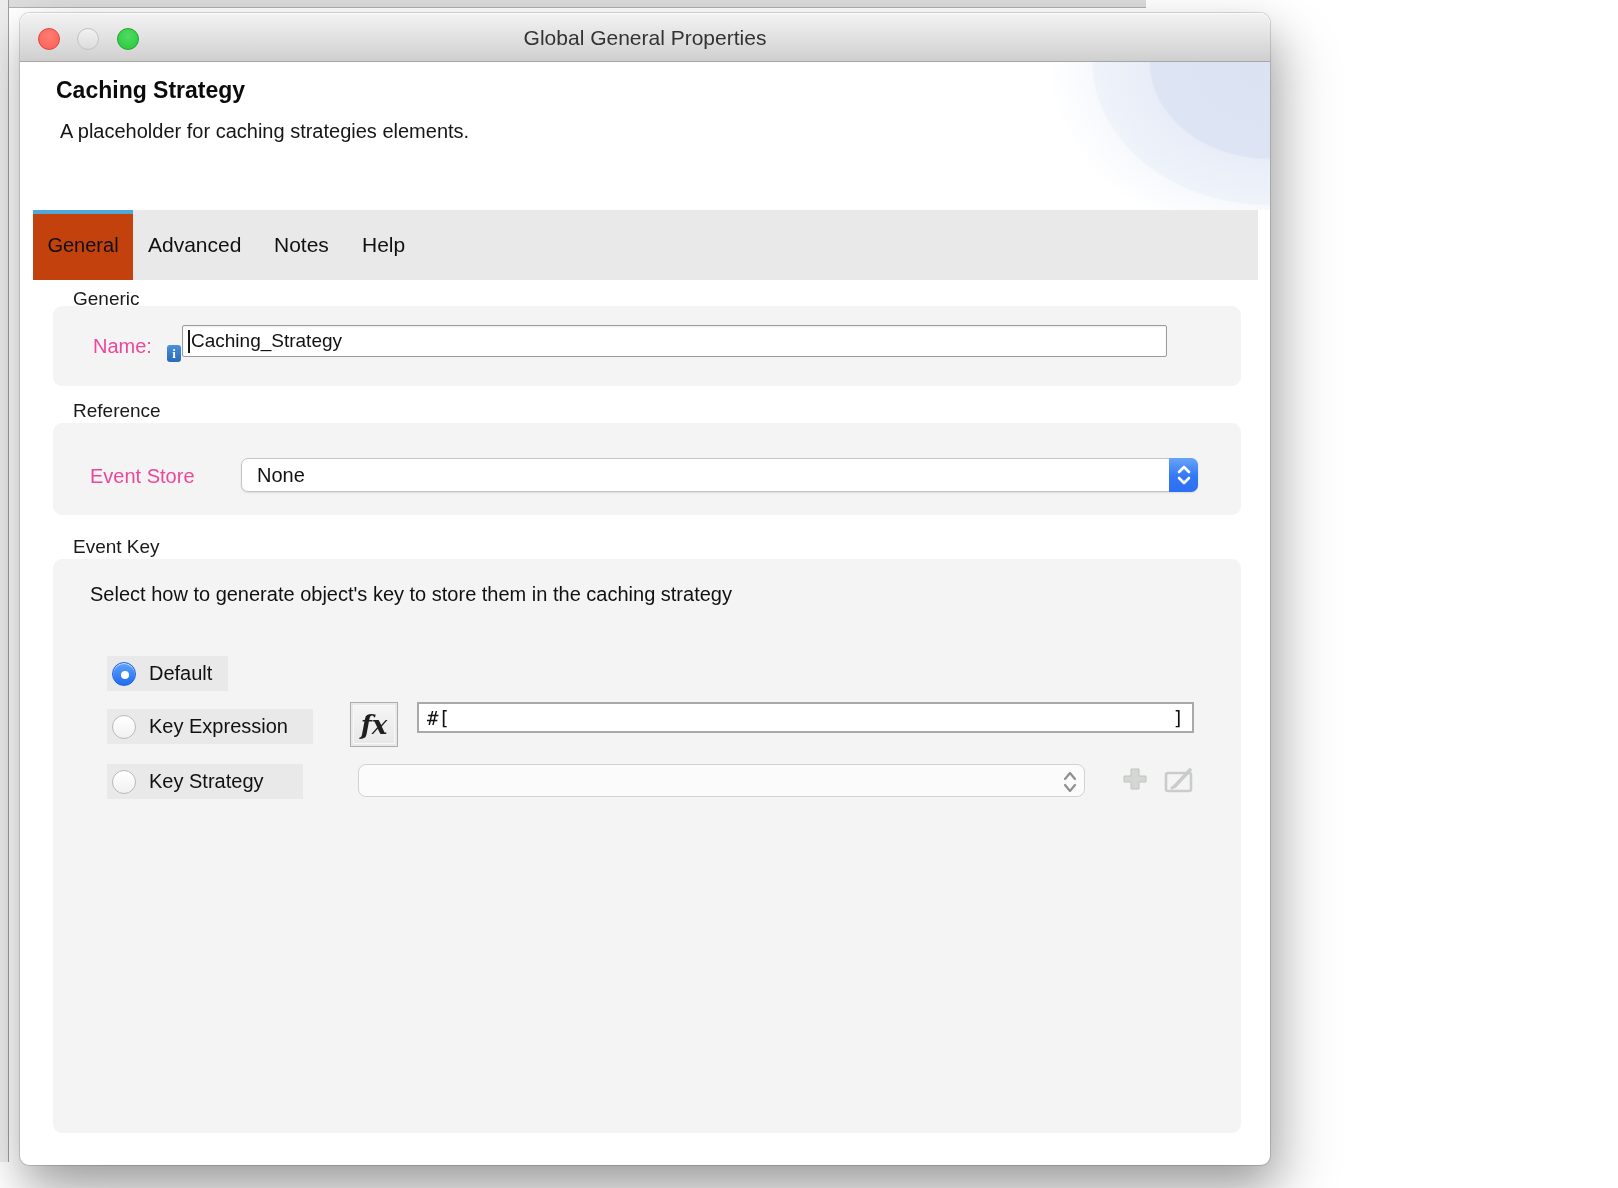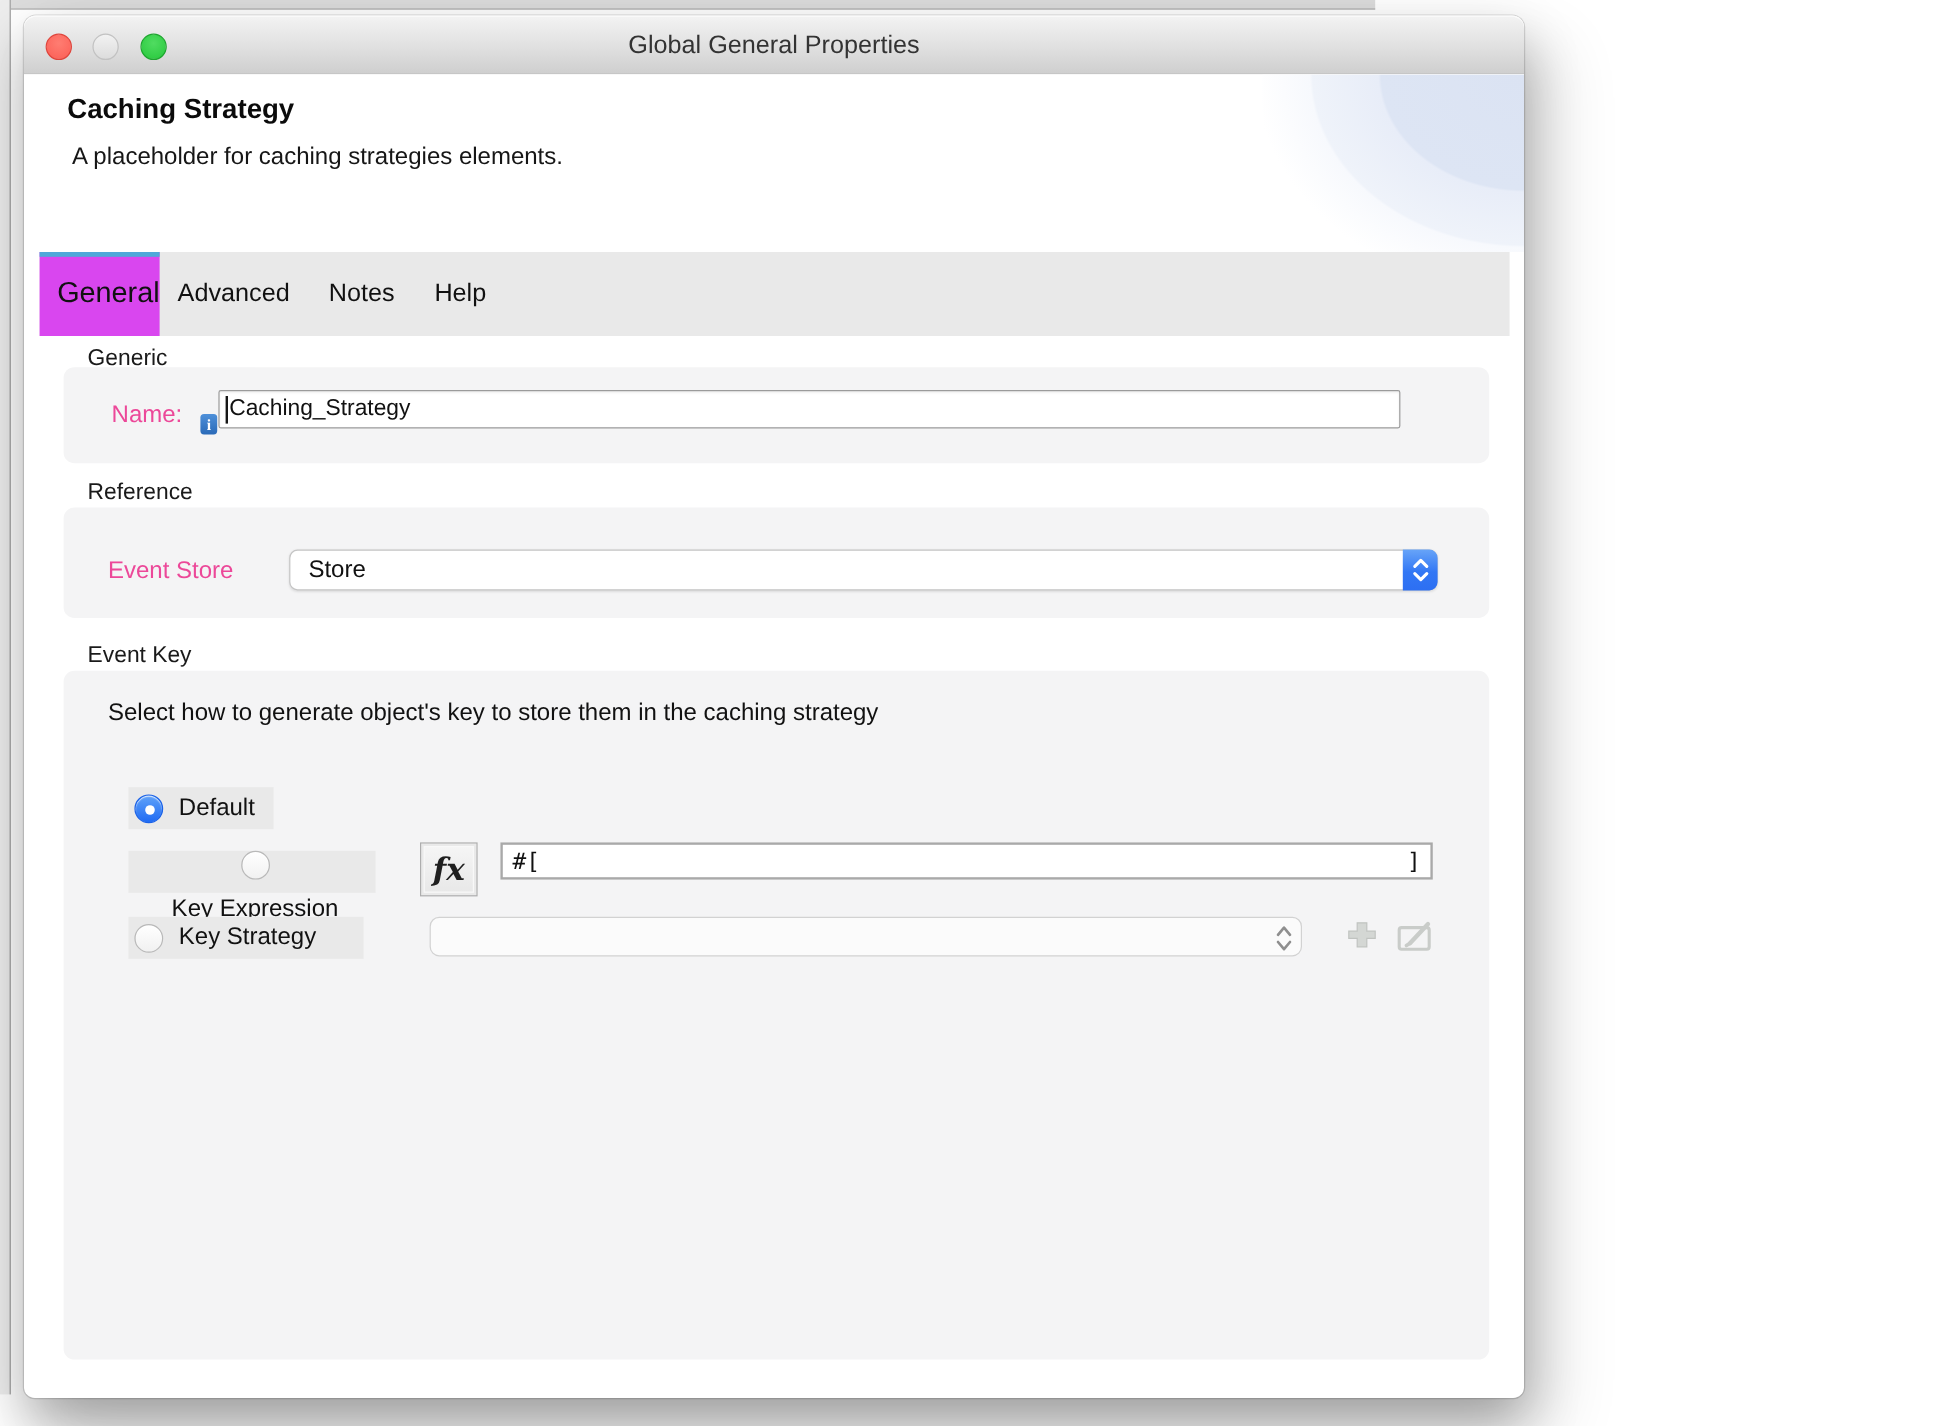--- a/index.html
+++ b/index.html
@@ -39,22 +39,22 @@
     background:radial-gradient(ellipse 238px 192px at 100% 0%,
       #dbe3f3 0%, #dde5f4 50%, #e8edf8 51%, #eff3fa 74%, #f7f9fd 75%, #ffffff 94%);
   }
   .hdr-title{position:absolute;left:16px;top:15px;font-size:23px;font-weight:bold;color:#0b0b0b;margin-left:20px;}
   .hdr-desc{position:absolute;left:40px;top:58px;font-size:20px;color:#161616;}
 
   
   .tabs{position:absolute;left:13px;top:197px;width:1225px;height:70px;background:#e9e9e9;}
   .tab-active{
     position:absolute;left:0;top:0;width:100px;height:70px;box-sizing:border-box;
-    background:#d946ef;border-top:4px solid #4fa8d9;
-    text-align:right;line-height:62px;font-size:24px;color:#111;
+    background:#c2410c;border-top:4px solid #4fa8d9;
+    text-align:center;line-height:62px;font-size:20px;color:#111;
   }
   .tab{position:absolute;top:0;height:70px;line-height:70px;font-size:21px;color:#111;}
   .tab.advanced{left:115px;} .tab.notes{left:241px;} .tab.help{left:329px;}
 
   
   .section-label{position:absolute;font-size:19px;color:#1a1a1a;}
   .panel{position:absolute;left:33px;width:1188px;background:#f4f4f5;border-radius:9px;}
   .panel.generic{top:293px;height:80px;}
   .panel.reference{top:410px;height:92px;}
   .panel.eventkey{top:546px;height:574px;}
@@ -90,21 +90,21 @@
     display:flex;align-items:center;justify-content:center;
   }
 
   
   .prompt{position:absolute;left:70px;top:570px;font-size:20px;color:#111;}
   .radio-row{
     position:absolute;height:35px;background:#e9e9e9;
     display:flex;align-items:center;gap:13px;padding-left:5px;box-sizing:border-box;
   }
   .radio-row.r1{left:87px;top:643px;width:121px;}
-  .radio-row.r2{left:87px;top:696px;width:206px;flex-direction:column;}
+  .radio-row.r2{left:87px;top:696px;width:206px;}
   .radio-row.r3{left:87px;top:751px;width:196px;}
   .radio{
     width:24px;height:24px;border-radius:50%;box-sizing:border-box;flex:0 0 auto;
     background:linear-gradient(#ffffff,#f1f1f1);border:1px solid #b9b9b9;
     box-shadow:inset 0 1px 1px rgba(255,255,255,.8);
     position:relative;
   }
   .radio.checked{background:linear-gradient(#5fa2f9,#206bf3);border:1px solid #1b62e8;}
   .radio.checked::after{
     content:"";position:absolute;left:8px;top:8px;width:8px;height:8px;border-radius:50%;background:#fff;
@@ -173,21 +173,21 @@
     </div>
   <div class="text-input">
     <span class="caret"></span>
     <span>Caching_Strategy</span>
   </div>
 
   <div class="section-label" style="left:53px;top:387px;">Reference</div>
   <div class="panel reference"></div>
   <div class="field-label" style="left:70px;top:452px;">Event Store</div>
   <div class="select">
-    <span class="val">Store</span>
+    <span class="val">None</span>
     <span class="stepper">
       <svg width="16" height="22" viewBox="0 0 16 22">
         <polyline points="3,8 8,3 13,8" fill="none" stroke="#ffffff" stroke-width="2.6" stroke-linecap="round" stroke-linejoin="round"></polyline>
         <polyline points="3,14 8,19 13,14" fill="none" stroke="#ffffff" stroke-width="2.6" stroke-linecap="round" stroke-linejoin="round"></polyline>
       </svg>
     </span>
   </div>
 
   <div class="section-label" style="left:53px;top:523px;">Event Key</div>
   <div class="panel eventkey"></div>

